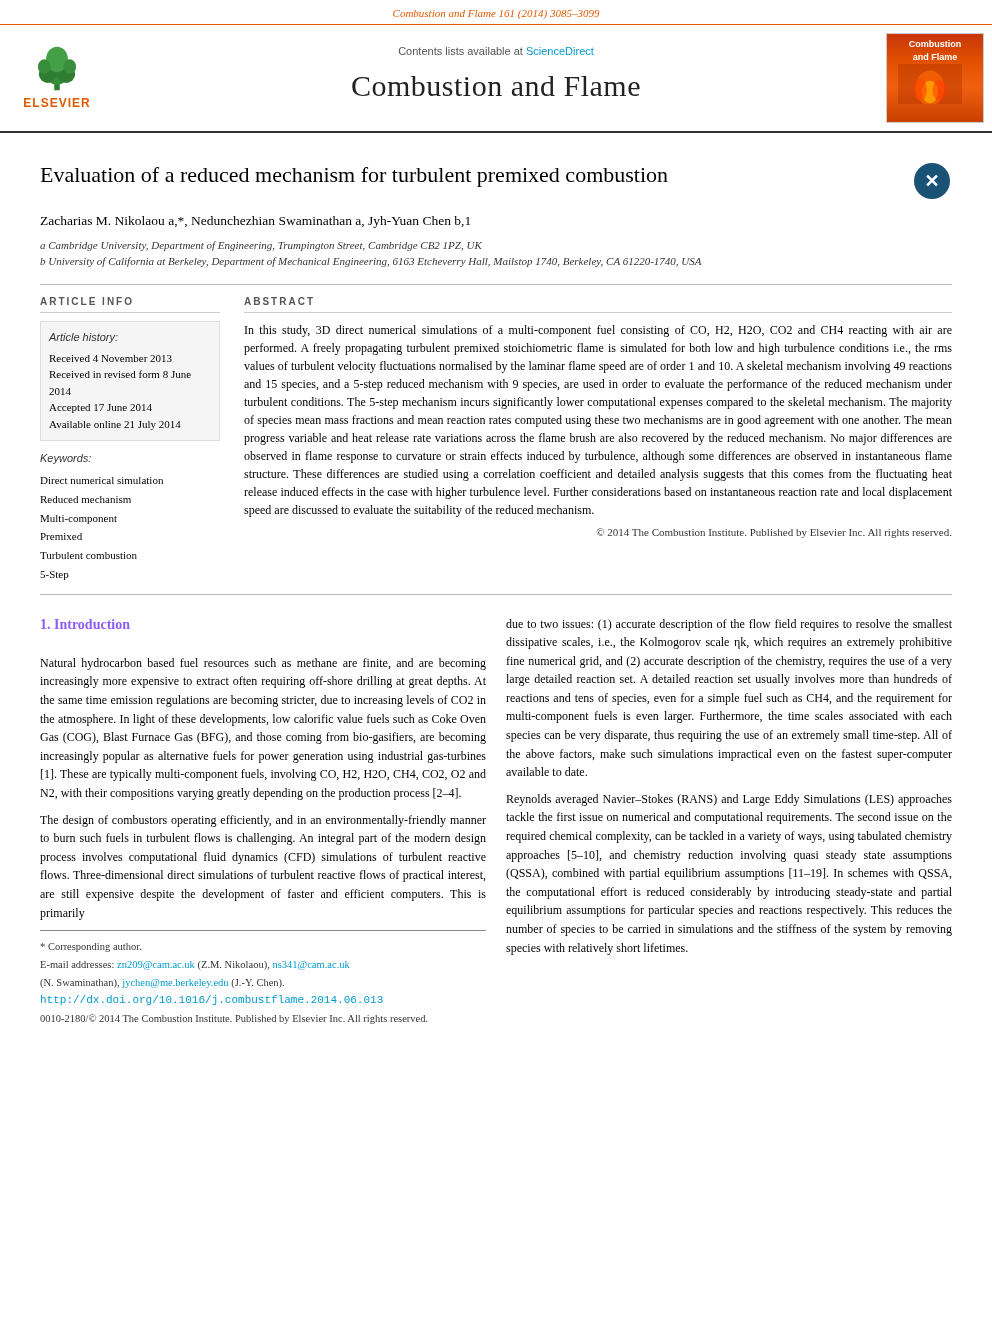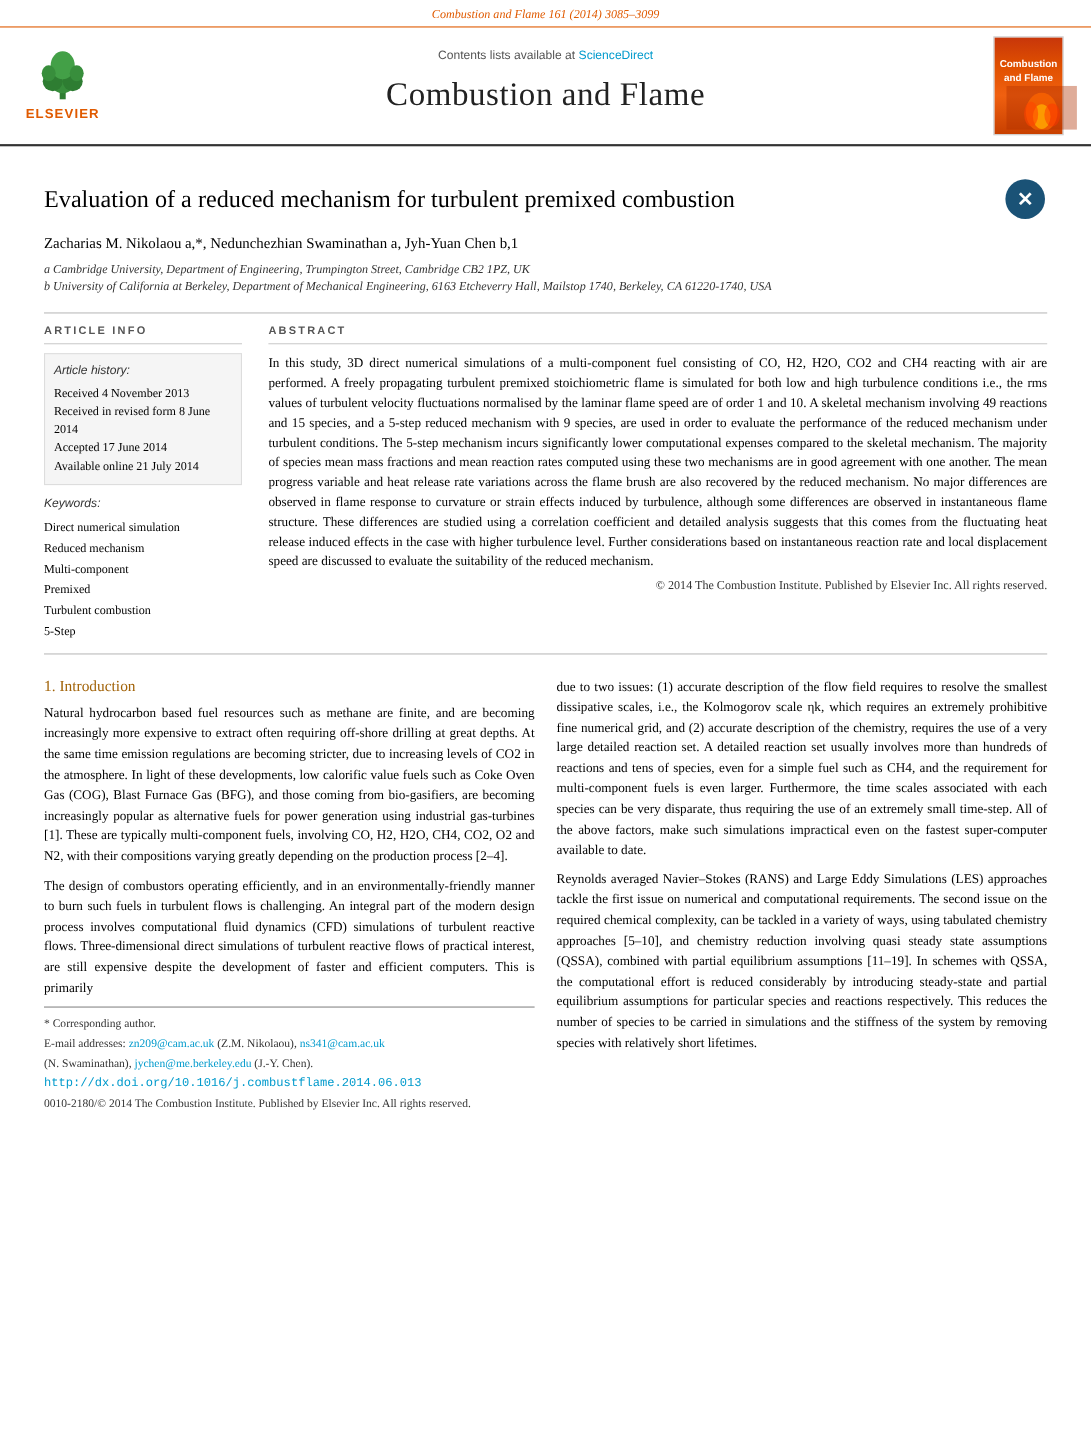--- a/index.html
+++ b/index.html
@@ -81,46 +81,46 @@
     }
 
     .journal-cover-box {
       width: 90px;
       flex-shrink: 0;
       display: flex;
       flex-direction: column;
       align-items: center;
     }
     .cover-img {
-      width: 64px;
+      width: 98px;
       height: 90px;
       background: linear-gradient(180deg, #c8360a 0%, #e05000 30%, #f06010 60%, #c84000 100%);
       position: relative;
       display: flex;
       flex-direction: column;
-      justify-content: flex-end;
+      justify-content: flex-start;
       padding: 4px;
       border: 1px solid #ccc;
     }
     .cover-title {
       color: #fff;
       font-size: 9px;
       font-weight: bold;
       font-family: Arial, sans-serif;
       text-align: center;
     }
 
     
     .article-body {
       padding: 10px 40px 20px;
     }
 
     .article-title-row {
       display: flex;
-      align-items: center;
+      align-items: flex-start;
       margin: 18px 0 10px;
     }
     .article-title {
       font-size: 22px;
       font-weight: normal;
       font-family: 'Times New Roman', serif;
       flex: 1;
       line-height: 1.3;
       color: #000;
     }
@@ -243,23 +243,23 @@
     }
     .left-col {
       flex: 1;
     }
     .right-col {
       flex: 1;
     }
 
     .section-number {
       font-size: 14px;
-      font-weight: normal;
-      margin-bottom: 4px;
-      color: #a16207;
+      font-weight: bold;
+      margin-bottom: 19px;
+      color: #8b5cf6;
     }
     .body-text {
       font-size: 12px;
       line-height: 1.55;
       text-align: justify;
       margin-bottom: 8px;
       color: #000;
     }
 
     

